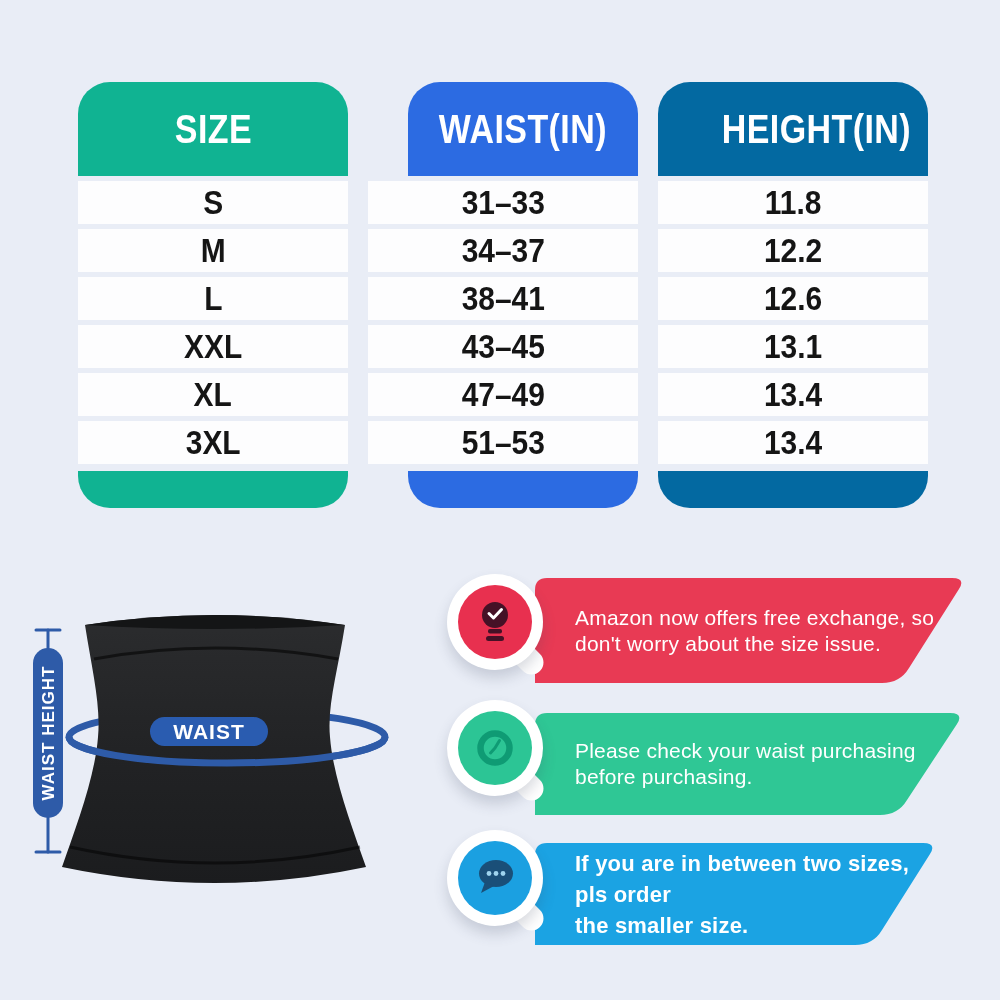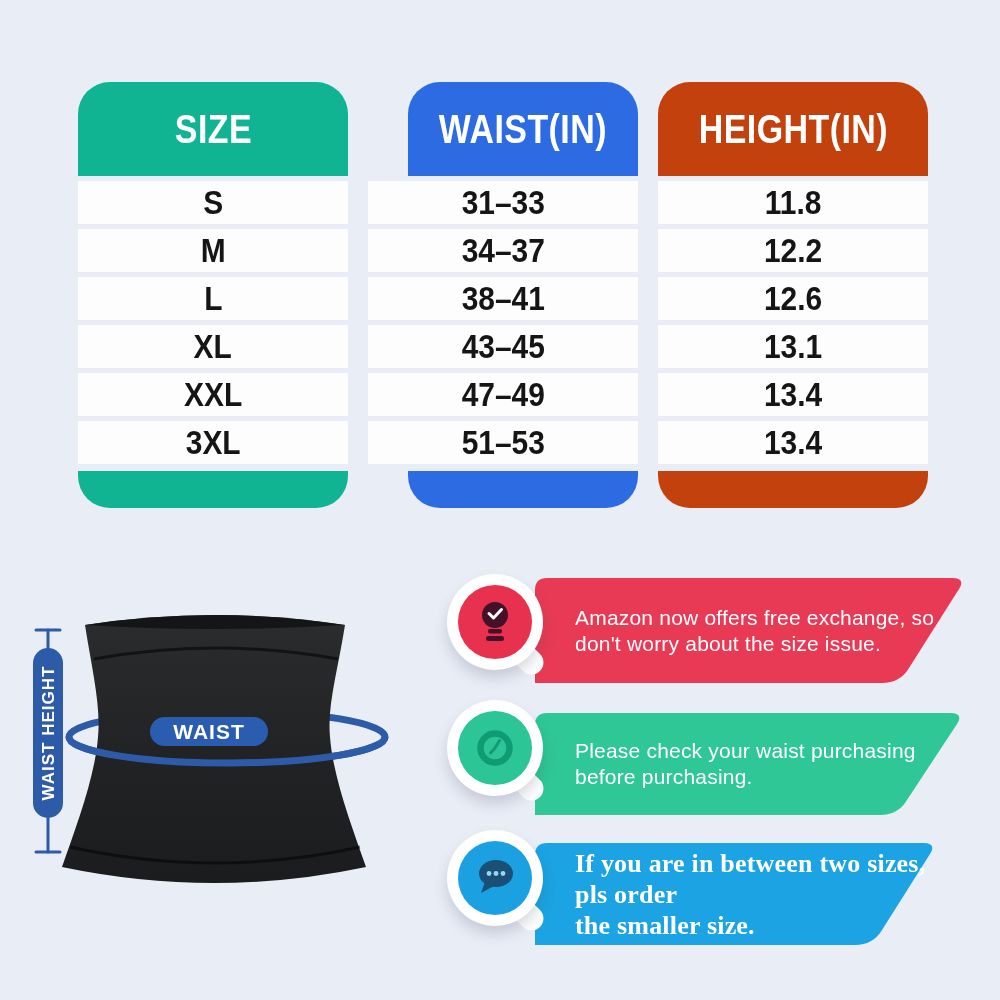--- a/index.html
+++ b/index.html
@@ -12,29 +12,29 @@
   .table-wrap{position:absolute;left:78px;top:82px;display:flex;gap:20px;}
   .col{width:270px;display:flex;flex-direction:column;}
   .col-header{height:94px;border-radius:32px 32px 0 0;display:flex;align-items:center;justify-content:center;}
   .col-header span{color:#ffffff;font-size:40px;font-weight:bold;display:inline-block;transform:scaleX(0.85);letter-spacing:0.5px;white-space:nowrap;}
   .cell{height:43px;margin-top:5px;background:#fdfdfe;display:flex;align-items:center;justify-content:center;}
   .cell:first-of-type{margin-top:1px;}
   .cell span{color:#151515;font-size:34px;font-weight:bold;display:inline-block;transform:scaleX(0.88);white-space:nowrap;}
   .col-footer{height:37px;margin-top:7px;border-radius:0 0 32px 32px;}
   .c-green{background:#10b392;}
   .c-blue{background:#2c6be2;margin-left:40px;}
-  .c-orange{background:#c2410c;}
+  .c-orange{background:#0369a1;justify-content:flex-end;}
   
   .illus{position:absolute;left:10px;top:585px;width:420px;height:320px;}
   
   .tip{position:absolute;left:535px;}
   .tip svg.shape{position:absolute;left:0;top:0;}
   .tip-text{position:absolute;left:40px;top:0;height:100%;display:flex;flex-direction:column;justify-content:center;color:#fff;}
   .tip-text.regular{font-size:21px;line-height:26px;letter-spacing:0.2px;}
-  .tip-text.bold{font-size:26px;line-height:31px;font-weight:bold;letter-spacing:0.2px;font-family:Liberation Serif, serif;}
+  .tip-text.bold{font-size:22px;line-height:31px;font-weight:bold;letter-spacing:0.2px;}
   .badge{position:absolute;left:447px;width:96px;height:96px;z-index:5;}
   .badge .handle{position:absolute;width:24px;height:48px;background:#ffffff;border-radius:12px;left:64px;top:56px;transform:rotate(-45deg);}
   .badge .ring{position:absolute;left:0;top:0;width:96px;height:96px;background:#ffffff;border-radius:50%;box-shadow:0 8px 14px rgba(60,70,95,0.20);}
   .badge .inner{position:absolute;left:11px;top:11px;width:74px;height:74px;border-radius:50%;display:flex;align-items:center;justify-content:center;}
   .i-red{background:#e8304f;}
   .i-green{background:#2cc595;}
   .i-blue{background:#1ba0e1;}
 </style>
 </head>
 <body>
@@ -48,24 +48,24 @@
     <div class="cell">
         <span>S</span>
       </div>
     <div class="cell">
         <span>M</span>
       </div>
     <div class="cell">
         <span>L</span>
       </div>
     <div class="cell">
+        <span>XXL</span>
+      </div>
+    <div class="cell">
         <span>XL</span>
-      </div>
-    <div class="cell">
-        <span>XXL</span>
       </div>
     <div class="cell">
         <span>3XL</span>
       </div>
     <div class="col-footer c-green"></div>
   </div>
 
   <div class="col">
     <div class="col-header c-blue">
       <span>WAIST(IN)</span>

